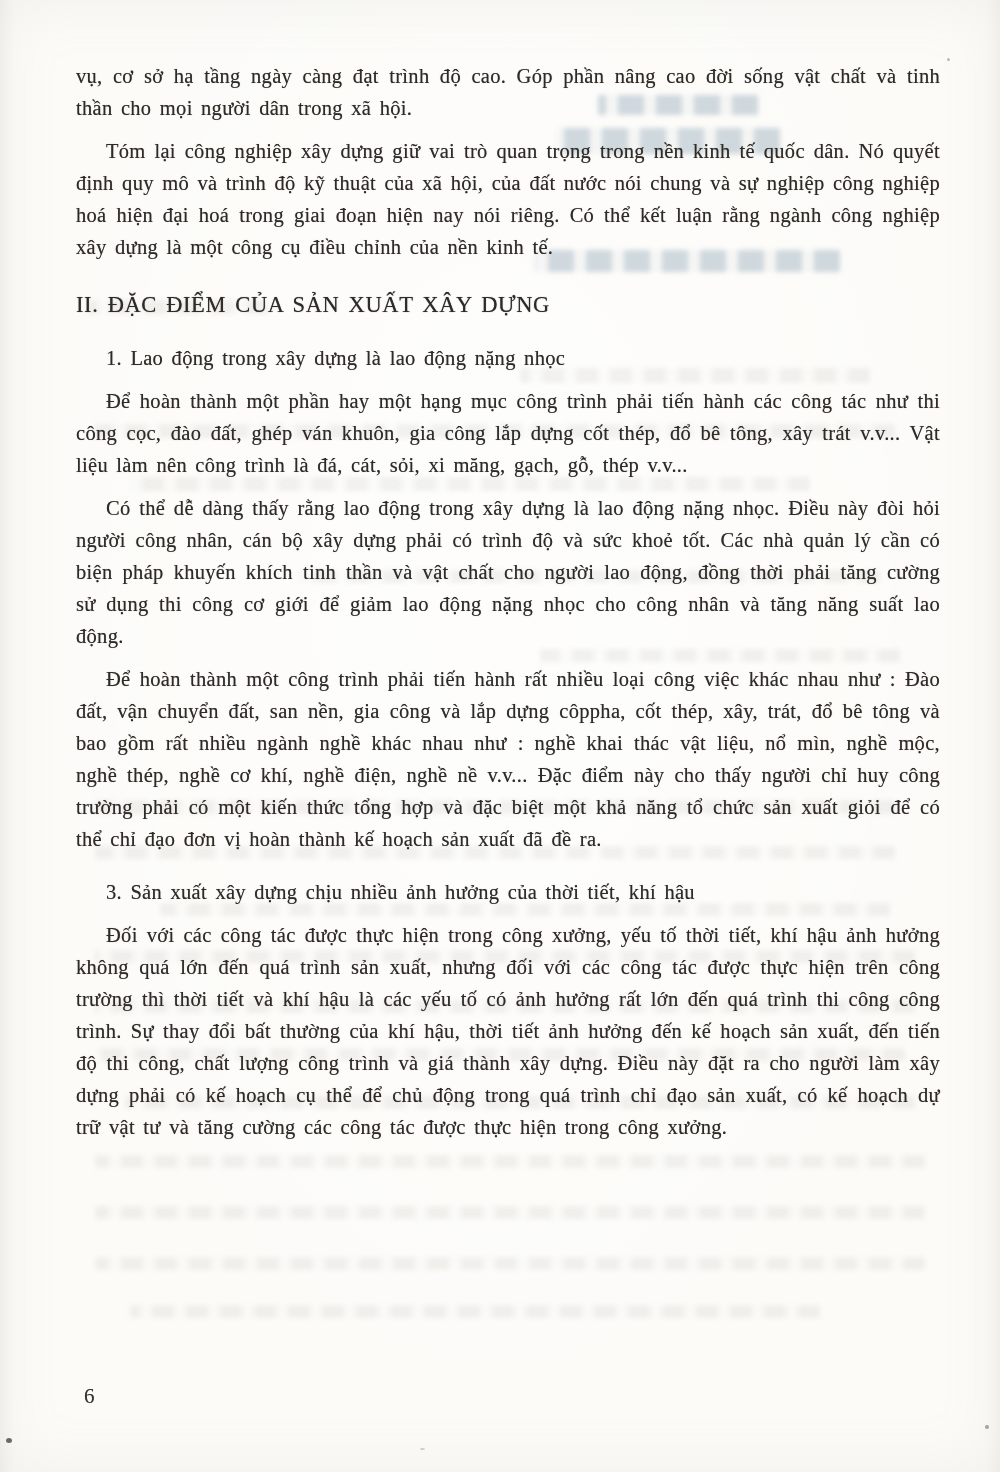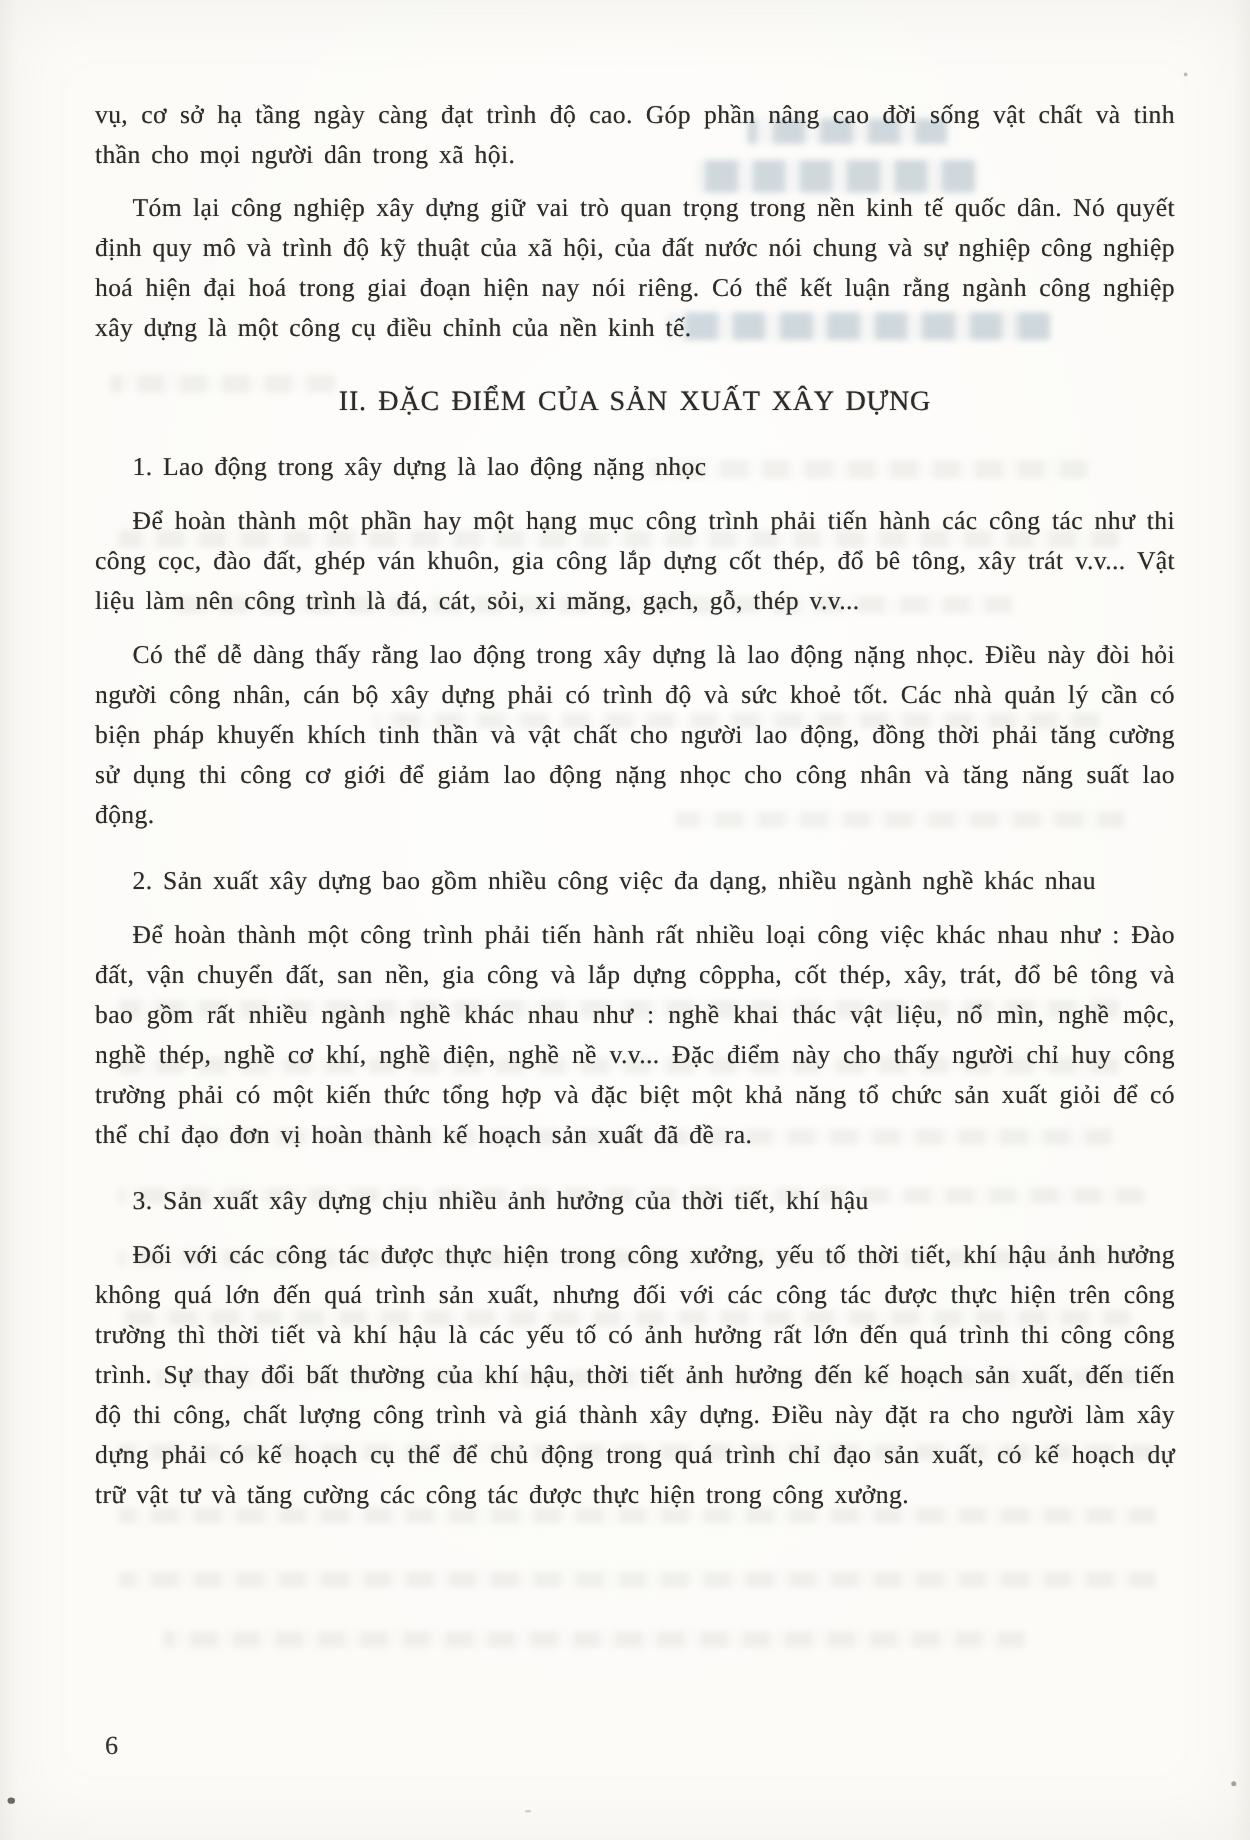--- a/index.html
+++ b/index.html
@@ -17,24 +17,24 @@
       #fcfbf8;
     box-shadow:inset 0 0 60px rgba(160,155,140,0.12);
   }
   .content{
     position:absolute;left:76px;top:60px;width:864px;
     font-size:20.5px;line-height:32px;color:#2e2b27;
     text-align:justify;letter-spacing:0.3px;word-spacing:3px;
     text-shadow:0 0 0.7px rgba(46,43,39,0.55);
   }
   .content p{margin:11px 0 0 0;text-indent:30px;}
-  .content p.cont{margin-top:16px;text-indent:0;}
+  .content p.cont{margin-top:0;text-indent:0;}
   h2.section{
     font-size:22.5px;font-weight:400;letter-spacing:0.6px;
-    margin:26px 0 16px 0;text-align:center;text-indent:0;
+    margin:26px 0 16px 0;text-align:left;text-indent:0;
     text-shadow:0 0 0.9px rgba(46,43,39,0.7);
   }
   h3.sub{
     font-size:20.5px;font-weight:400;margin:21px 0 10px 0;
     text-align:justify;text-indent:30px;line-height:32px;
   }
   .page-number{
     position:absolute;left:84px;top:1384px;
     font-size:21px;color:#37342f;text-shadow:0 0 0.6px rgba(46,43,39,0.5);
   }
@@ -84,21 +84,20 @@
     <p>Tóm lại công nghiệp xây dựng giữ vai trò quan trọng trong nền kinh tế quốc dân. Nó quyết định quy mô và trình độ kỹ thuật của xã hội, của đất nước nói chung và sự nghiệp công nghiệp hoá hiện đại hoá trong giai đoạn hiện nay nói riêng. Có thể kết luận rằng ngành công nghiệp xây dựng là một công cụ điều chỉnh của nền kinh tế.</p>
 
     <h2 class="section">II. ĐẶC ĐIỂM CỦA SẢN XUẤT XÂY DỰNG</h2>
 
     <h3 class="sub">1. Lao động trong xây dựng là lao động nặng nhọc</h3>
 
     <p>Để hoàn thành một phần hay một hạng mục công trình phải tiến hành các công tác như thi công cọc, đào đất, ghép ván khuôn, gia công lắp dựng cốt thép, đổ bê tông, xây trát v.v... Vật liệu làm nên công trình là đá, cát, sỏi, xi măng, gạch, gỗ, thép v.v...</p>
 
     <p>Có thể dễ dàng thấy rằng lao động trong xây dựng là lao động nặng nhọc. Điều này đòi hỏi người công nhân, cán bộ xây dựng phải có trình độ và sức khoẻ tốt. Các nhà quản lý cần có biện pháp khuyến khích tinh thần và vật chất cho người lao động, đồng thời phải tăng cường sử dụng thi công cơ giới để giảm lao động nặng nhọc cho công nhân và tăng năng suất lao động.</p>
 
-    <h3 class="sub">2. Sản xuất xây dựng bao gồm nhiều công việc đa dạng, nhiều ngành nghề khác nhau</h3>
 
     <p>Để hoàn thành một công trình phải tiến hành rất nhiều loại công việc khác nhau như : Đào đất, vận chuyển đất, san nền, gia công và lắp dựng côppha, cốt thép, xây, trát, đổ bê tông và bao gồm rất nhiều ngành nghề khác nhau như : nghề khai thác vật liệu, nổ mìn, nghề mộc, nghề thép, nghề cơ khí, nghề điện, nghề nề v.v... Đặc điểm này cho thấy người chỉ huy công trường phải có một kiến thức tổng hợp và đặc biệt một khả năng tổ chức sản xuất giỏi để có thể chỉ đạo đơn vị hoàn thành kế hoạch sản xuất đã đề ra.</p>
 
     <h3 class="sub">3. Sản xuất xây dựng chịu nhiều ảnh hưởng của thời tiết, khí hậu</h3>
 
     <p>Đối với các công tác được thực hiện trong công xưởng, yếu tố thời tiết, khí hậu ảnh hưởng không quá lớn đến quá trình sản xuất, nhưng đối với các công tác được thực hiện trên công trường thì thời tiết và khí hậu là các yếu tố có ảnh hưởng rất lớn đến quá trình thi công công trình. Sự thay đổi bất thường của khí hậu, thời tiết ảnh hưởng đến kế hoạch sản xuất, đến tiến độ thi công, chất lượng công trình và giá thành xây dựng. Điều này đặt ra cho người làm xây dựng phải có kế hoạch cụ thể để chủ động trong quá trình chỉ đạo sản xuất, có kế hoạch dự trữ vật tư và tăng cường các công tác được thực hiện trong công xưởng.</p>
 
   </main>
 
   <div class="page-number">6</div>

